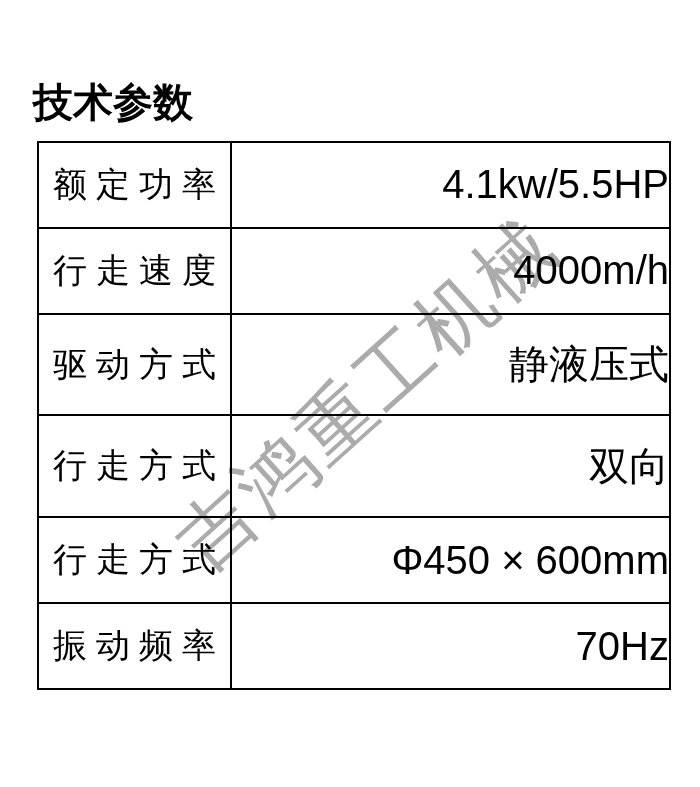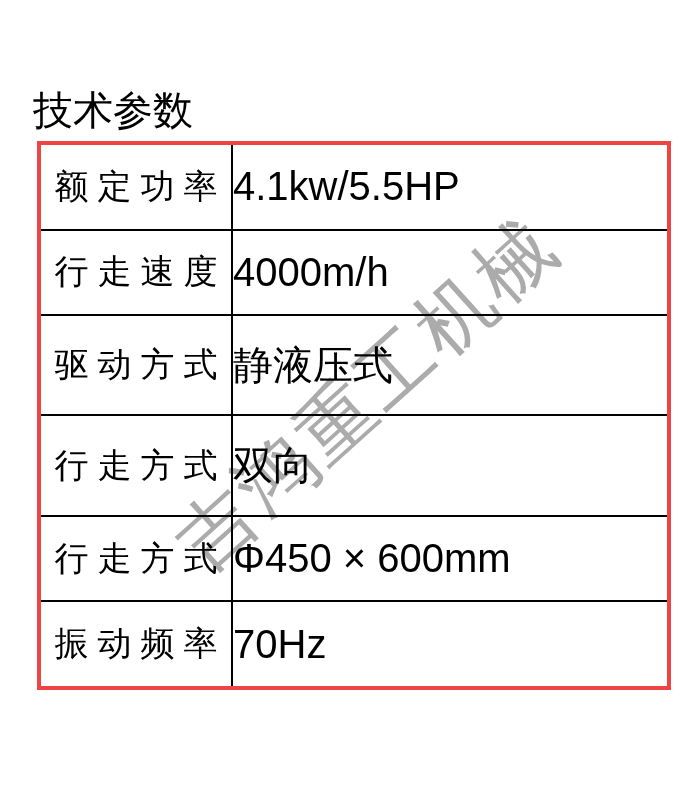--- a/index.html
+++ b/index.html
@@ -15,58 +15,58 @@
   .page {
     position: relative;
     width: 700px;
     height: 787px;
     background: #ffffff;
   }
 
   .page-title {
     position: absolute;
     left: 33px;
-    top: 88px;
+    top: 80px;
     font-size: 40px;
     line-height: 1.12;
-    font-weight: 400;
+    font-weight: 700;
     color: #000000;
     letter-spacing: 0px;
   }
 
   table.spec-table {
     position: absolute;
     left: 37px;
     top: 141px;
     width: 634px;
     height: 549px;
     border-collapse: collapse;
     table-layout: fixed;
-    border: 4px solid #ef4444;
+    border: 2px solid #ef4444;
   }
 
   table.spec-table td {
     border: 2px solid #000000;
     vertical-align: middle;
     color: #000000;
     background: transparent;
   }
 
   td.label-cell {
     width: 193px;
     font-size: 34px;
     letter-spacing: 9px;
     text-indent: 9px; 
     text-align: center;
     white-space: nowrap;
   }
 
   td.value-cell {
     font-size: 40px;
-    text-align: left;
+    text-align: right;
     white-space: nowrap;
     border-radius: 28px;
   }
 
   .watermark {
     position: absolute;
     left: 368px;
     top: 395px;
     transform: translate(-50%, -50%) rotate(-42deg);
     transform-origin: center center;

